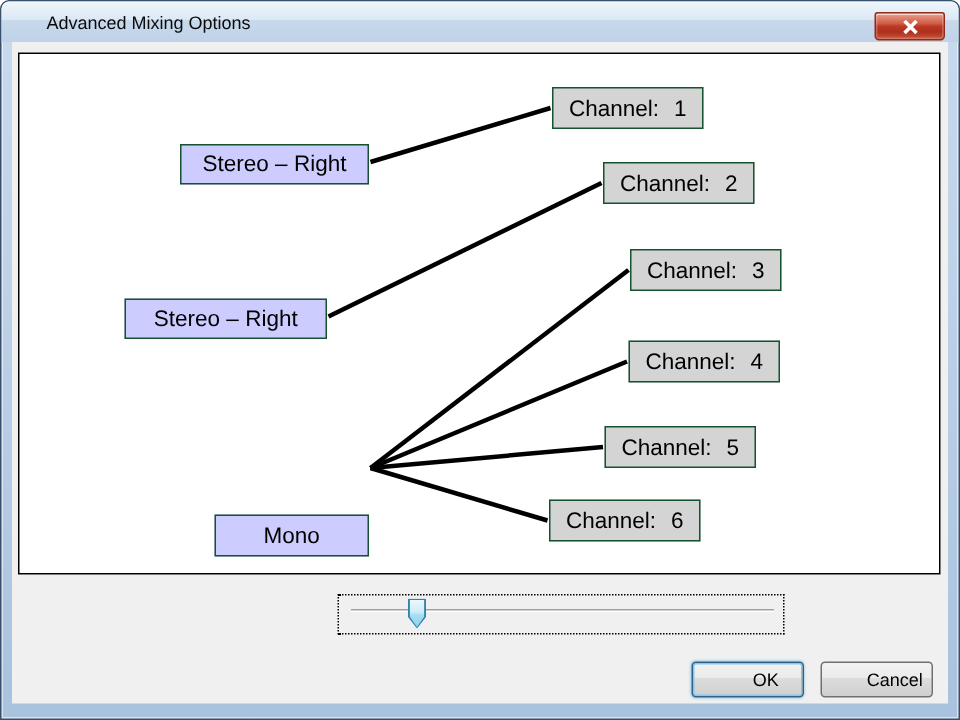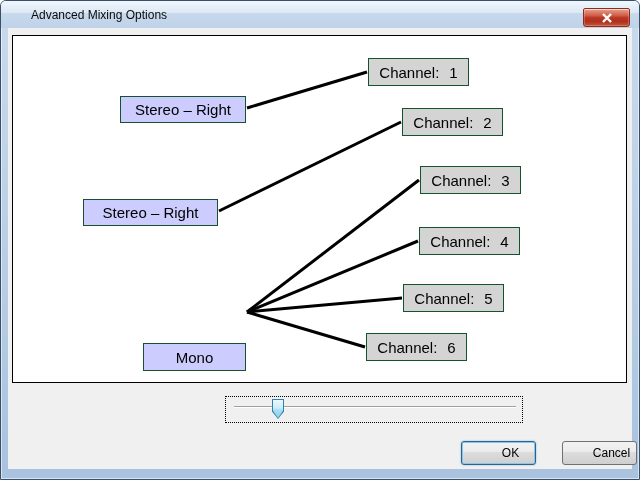--- a/index.html
+++ b/index.html
@@ -95,21 +95,21 @@
     border-radius: 3px; border: 1px solid #707070;
     background: linear-gradient(180deg, #f2f2f2 0%, #ebebeb 45%, #dddddd 46%, #cfcfcf 100%);
     cursor: default;
     padding-left: 24px;
   }
   .ok {
     left: 453px;
     border-color: #2c628b;
     box-shadow: inset 0 0 0 1px #8cc5e9, 0 0 2px #7ab8de;
   }
-  .cancel { left: 539px; margin-left: 15px; }
+  .cancel { left: 539px; }
 </style>
 </head>
 <body>
 
 <div class="win">
   <div class="frame"></div>
 
   <div class="titlebar">
     <div class="title">Advanced Mixing Options</div>
   </div>

